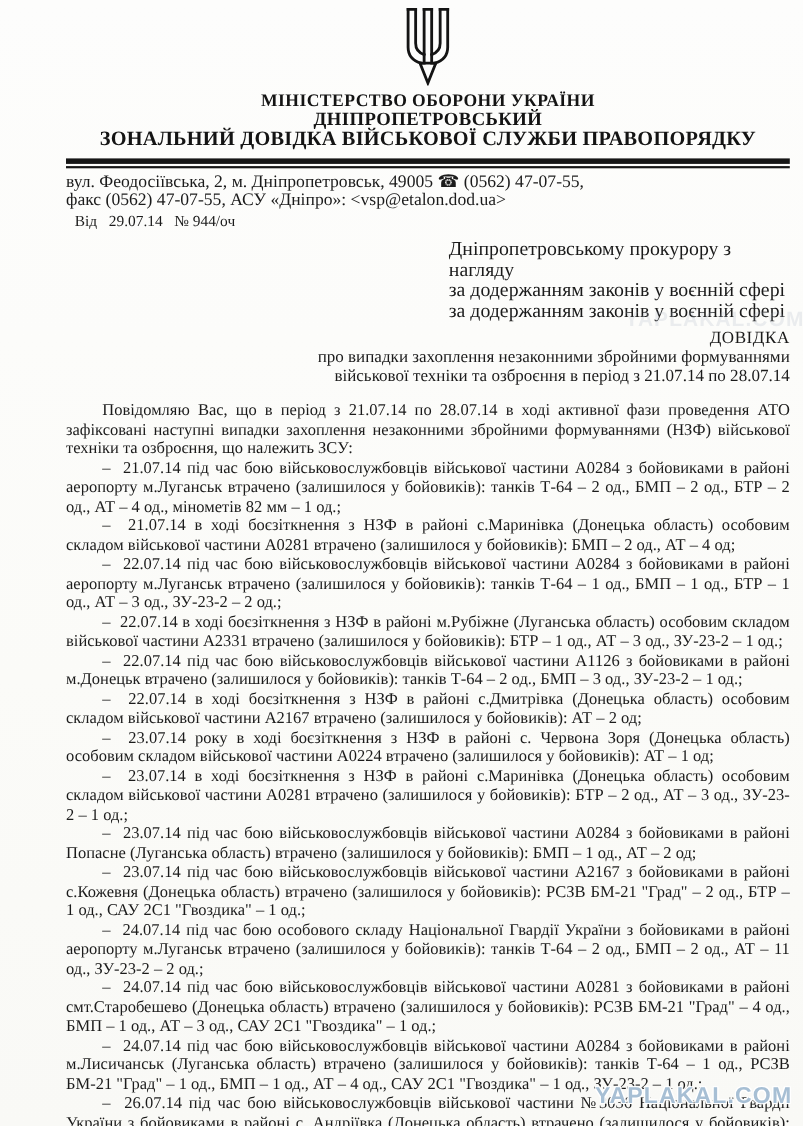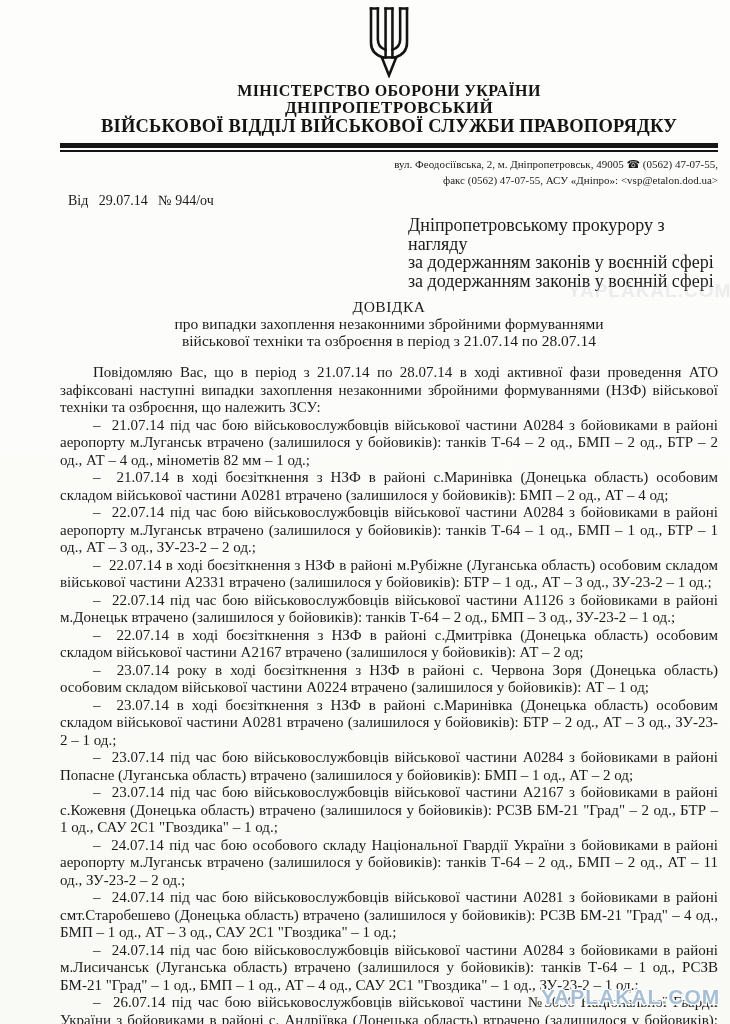--- a/index.html
+++ b/index.html
@@ -9,25 +9,25 @@
     background:linear-gradient(180deg,#fdfdfc 0%,#fbfbf8 60%,#f9f9f6 100%);
     font-family:"Liberation Serif", serif; color:#1b1b1b;padding-left:16px;
   }
   .content { padding:4px 28px 0 44px; }
   .trident-wrap { text-align:center; margin:2px 0 0 0; }
   .org { text-align:center; font-weight:bold; color:#141414; }
   .org1 { font-size:16px; line-height:17px; letter-spacing:0.4px; }
   .org2 { font-size:17px; line-height:17px; letter-spacing:0.4px; }
   .org3 { font-size:18.5px; line-height:20px; letter-spacing:0.2px; }
   .rule { margin-top:7px; height:2px; border-top:5px solid #161616; border-bottom:2px solid #161616; }
-  .addr { text-align:right; font-size:11px; line-height:15.5px; }
+  .addr { text-align:left; font-size:16px; line-height:15.5px; }
   .addr1 { margin-top:5px; }
   .ref { font-size:14px; margin:5px 0 0 8px; }
   .recipient { margin:7px 0 0 348px; font-size:18px; line-height:18.5px; }
-  .title-block { text-align:center; margin-top:8px; font-size:15.5px; line-height:17px; }
+  .title-block { text-align:right; margin-top:8px; font-size:15.5px; line-height:17px; }
   .title-heading { letter-spacing:0.5px; }
   .docbody { margin-top:15px; font-size:15px; line-height:17.5px; text-align:justify; }
   .docbody p { margin:0; text-indent:33px; }
   .wm {
     position:absolute; font-family:"Liberation Sans", sans-serif; font-weight:bold;
     letter-spacing:1px; white-space:nowrap; pointer-events:none;
   }
   .wm-bottom {
     top:985px; left:541px; font-size:21px; color:#a7bfd4;
     text-shadow:-1px -1px 0 #fff, 1px -1px 0 #fff, -1px 1px 0 #fff, 1px 1px 0 #fff, 0 0 3px #fff;
@@ -51,21 +51,21 @@
           <path d="M34 3 v57"></path>
           <path d="M9 3 h8 M43 3 h8 M26 3 h8"></path>
           <path d="M22 60 h16"></path>
           <path d="M22 61 l8 20 l8 -20"></path>
         </g>
       </svg>
     </div>
 
     <div class="org org1">МІНІСТЕРСТВО ОБОРОНИ УКРАЇНИ</div>
     <div class="org org2">ДНІПРОПЕТРОВСЬКИЙ</div>
-    <div class="org org3">ВІЙСЬКОВОЇ ВІДДІЛ ВІЙСЬКОВОЇ СЛУЖБИ ПРАВОПОРЯДКУ</div>
+    <div class="org org3">ЗОНАЛЬНИЙ ДОВІДКА ВІЙСЬКОВОЇ СЛУЖБИ ПРАВОПОРЯДКУ</div>
 
     <div class="rule"></div>
 
     <div class="addr addr1">вул. Феодосіївська, 2, м. Дніпропетровськ, 49005 ☎ (0562) 47-07-55,</div>
     <div class="addr">факс (0562) 47-07-55, АСУ «Дніпро»: &lt;vsp@etalon.dod.ua&gt;</div>
 
     <div class="ref">Від&nbsp;&nbsp;&nbsp;29.07.14&nbsp;&nbsp;&nbsp;№ 944/оч</div>
 
     <div class="recipient">
       <div>Дніпропетровському прокурору з нагляду</div>

